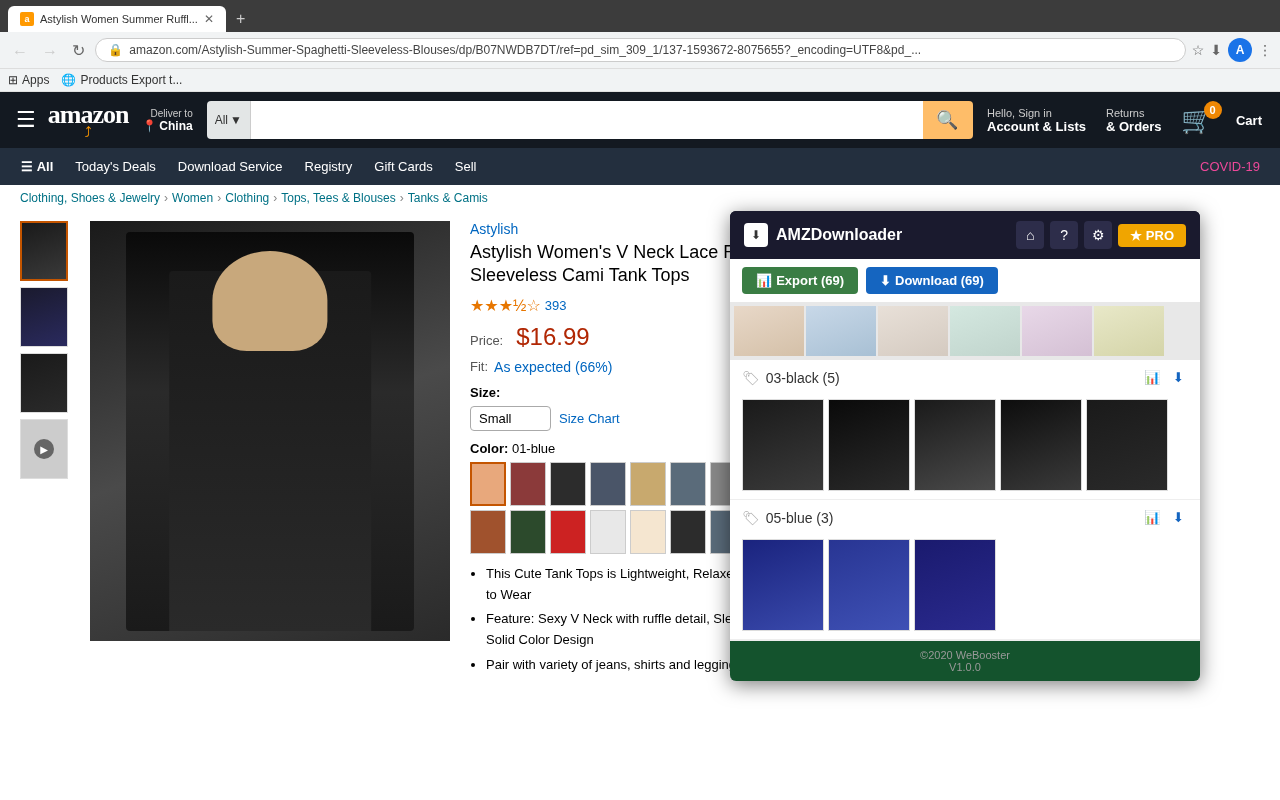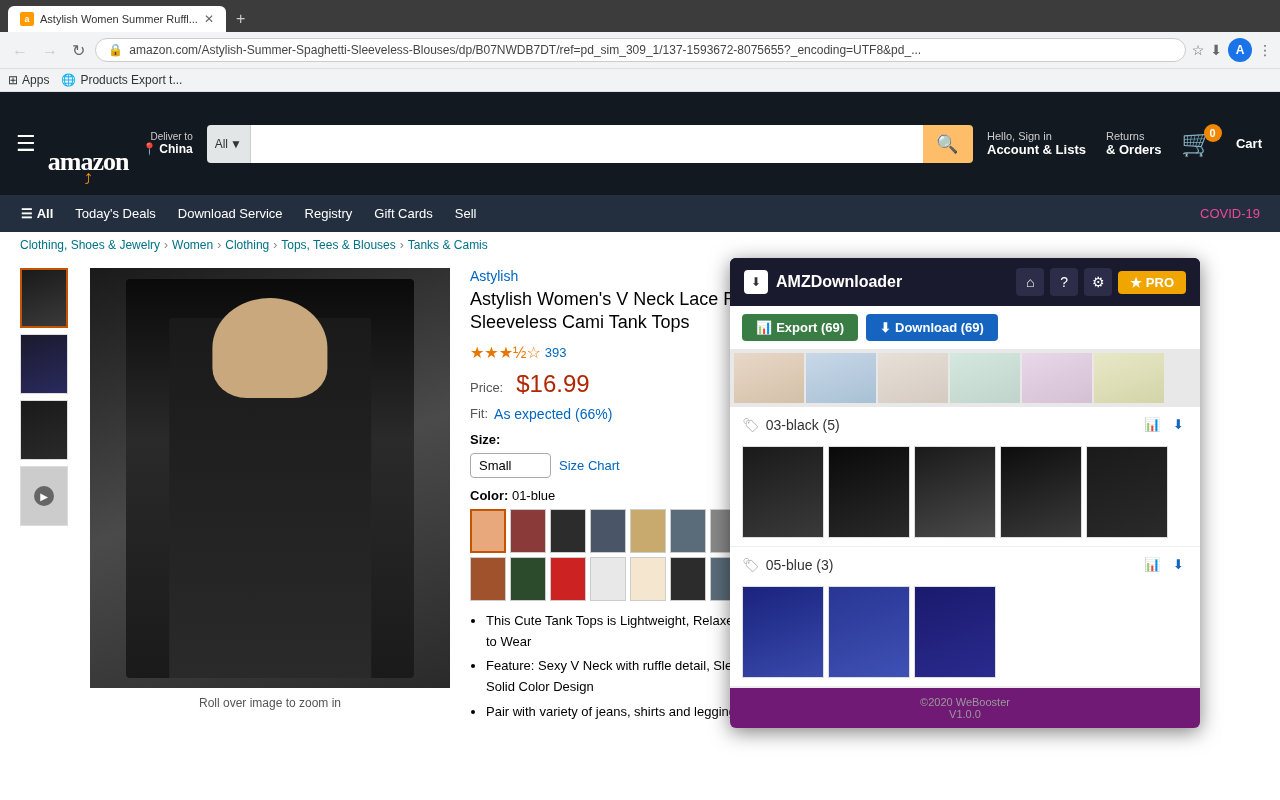--- a/index.html
+++ b/index.html
@@ -25,21 +25,21 @@
 
     
     .bookmarks-bar { background: #f1f3f4; padding: 4px 8px; display: flex; align-items: center; gap: 12px; border-bottom: 1px solid #e0e0e0; font-size: 12px; }
     .bookmarks-item { display: flex; align-items: center; gap: 4px; color: #333; cursor: pointer; }
 
     
     .amazon-header { background: #131921; padding: 0; }
     .amazon-header-top { display: flex; align-items: center; padding: 8px 12px; gap: 8px; }
     .amazon-menu { color: #fff; font-size: 22px; cursor: pointer; padding: 4px; }
     .amazon-logo-img { display: flex; flex-direction: column; align-items: center; }
-    .amazon-logo-text { color: #fff; font-size: 24px; font-weight: bold; font-family: Georgia, serif; letter-spacing: -1px; margin-top: 47px; }
+    .amazon-logo-text { color: #fff; font-size: 24px; font-weight: bold; font-family: Georgia, serif; letter-spacing: -1px; }
     .amazon-logo-arrow { color: #ff9900; font-size: 10px; margin-top: -4px; }
     .amazon-deliver { color: #ccc; font-size: 11px; cursor: pointer; padding: 4px 6px; border-radius: 2px; }
     .amazon-deliver div:first-child { font-size: 10px; color: #ccc; text-align: right; }
     .amazon-deliver div:last-child { font-size: 12px; color: #fff; font-weight: bold; display: flex; align-items: center; gap: 2px; }
     .amazon-search { flex: 1; display: flex; border-radius: 4px; overflow: hidden; }
     .amazon-search-cat { background: #e3e6e6; border: none; padding: 0 8px; font-size: 12px; color: #333; cursor: pointer; display: flex; align-items: center; gap: 2px; border-right: 1px solid #ccc; }
     .amazon-search-input { flex: 1; border: none; padding: 8px 10px; font-size: 14px; outline: none; }
     .amazon-search-btn { background: #febd69; border: none; padding: 8px 14px; cursor: pointer; font-size: 18px; color: #333; }
     .amazon-account { color: #fff; font-size: 11px; cursor: pointer; padding: 4px 6px; }
     .amazon-account div:first-child { color: #ccc; font-size: 11px; }
@@ -133,21 +133,21 @@
     .amz-section-header { display: flex; align-items: center; justify-content: space-between; }
     .amz-section-title { display: flex; align-items: center; gap: 6px; font-size: 14px; font-weight: 500; color: #333; }
     .amz-tag-icon { color: #aaa; }
     .amz-section-actions { display: flex; gap: 4px; }
     .amz-action-icon { background: none; border: none; cursor: pointer; padding: 2px 4px; }
     .amz-action-icon.excel { color: #1e7e34; }
     .amz-action-icon.download { color: #1565c0; }
 
     .amz-images-grid { display: flex; gap: 4px; padding: 4px 12px 8px; flex-wrap: wrap; }
 
-    .amz-footer { background: #701a75; text-align: center; padding: 8px; font-size: 11px; color: #999; border-top: 1px solid #eee; }
+    .amz-footer { background: #14532d; text-align: center; padding: 8px; font-size: 11px; color: #999; border-top: 1px solid #eee; }
 
     
     .sw1 { background: #e8a87c; }
     .sw2 { background: #8b3a3a; }
     .sw3 { background: #2c2c2c; }
     .sw4 { background: #4a5568; }
     .sw5 { background: #c8a96e; }
     .sw6 { background: #5a6b7a; }
     .sw7 { background: #888; }
     .sw8 { background: #1a1a1a; }
@@ -282,21 +282,20 @@
   <div class="main-image-container">
     <div class="main-image">
       <div style="width:100%;height:100%;background:linear-gradient(160deg,#1a1a1a 0%,#4a4a4a 50%,#2a2a2a 100%);display:flex;align-items:center;justify-content:center;">
         <div style="width:80%;height:95%;background:linear-gradient(180deg,#0a0a0a 0%,#2a2a2a 40%,#1a1a1a 100%);border-radius:4px;position:relative;overflow:hidden;">
 
           <div style="position:absolute;bottom:0;left:50%;transform:translateX(-50%);width:70%;height:90%;background:linear-gradient(180deg,#1a1a1a 0%,#2a2a2a 100%);border-radius:4px 4px 0 0;"></div>
           <div style="position:absolute;top:5%;left:50%;transform:translateX(-50%);width:40%;height:25%;background:#c8a87c;border-radius:50% 50% 30% 30%;"></div>
         </div>
       </div>
     </div>
-    <div class="zoom-hint">Roll over image to zoom in</div>
   </div>
 
   <div class="product-info">
     <a href="#" class="brand-link">Astylish</a>
     <div class="product-title">
       <span>Astylish Women's V Neck Lace Ruffle Sleeveless Cami Tank Tops</span>
     </div>
     <div class="stars">
       <span class="star-display">★★★½☆</span>
       <a href="#" class="review-count">393</a>

